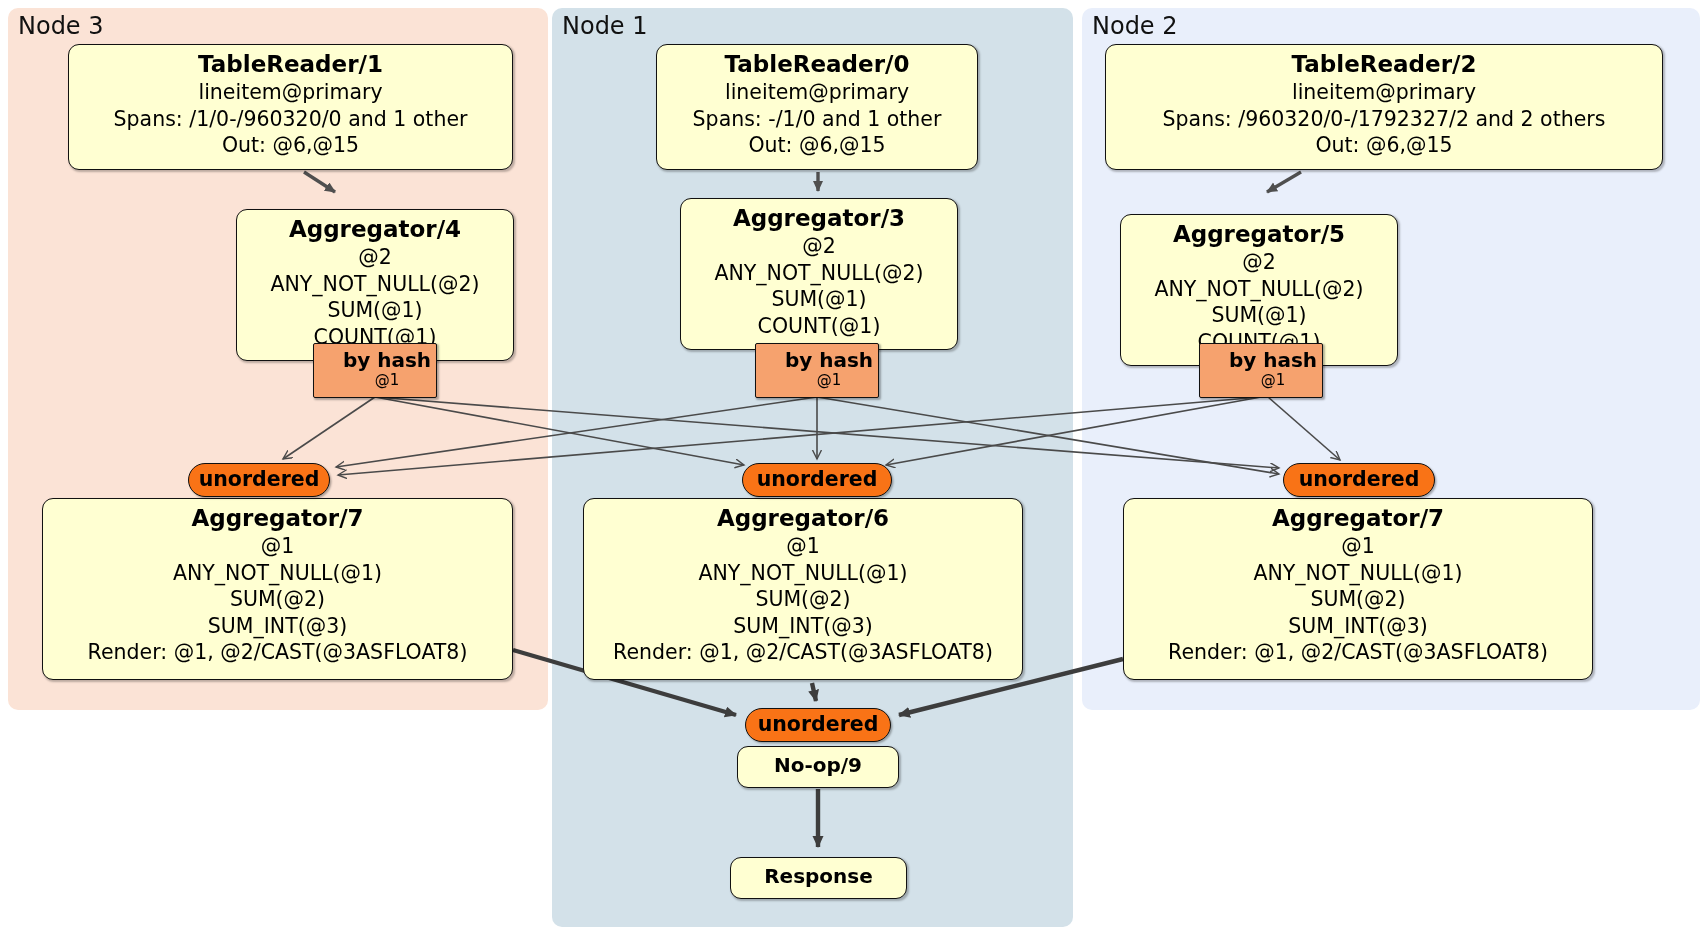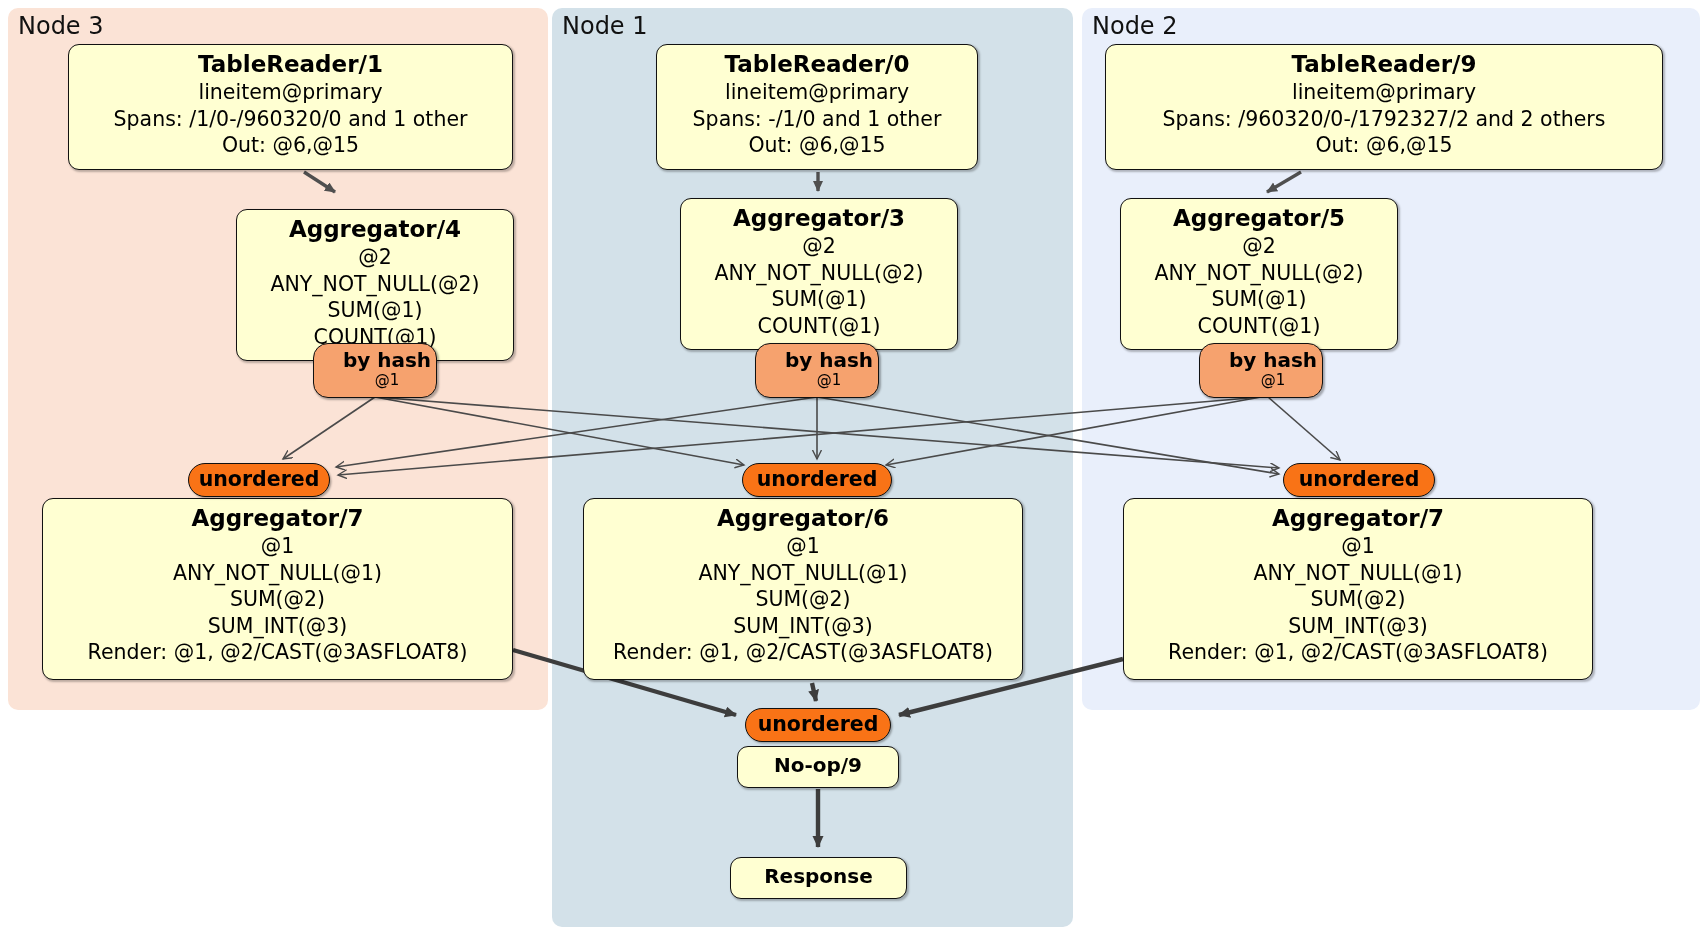--- a/index.html
+++ b/index.html
@@ -14,21 +14,21 @@
 
   svg.edges{position:absolute;left:0;top:0;z-index:2;}
 
   .proc{position:absolute;z-index:3;background:#ffffd2;border:1.6px solid #111;
         border-radius:11px;text-align:center;box-sizing:border-box;
         box-shadow:1.5px 1.5px 2px rgba(0,0,0,0.25);padding-top:5px;}
   .proc .ptitle{font-weight:bold;font-size:23px;line-height:29px;}
   .proc .pline{font-size:20.5px;line-height:26.5px;}
 
   .router{position:absolute;z-index:4;background:#f6a26e;border:1.6px solid #111;
-          border-radius:15px;text-align:center;box-sizing:border-box;
+          border-radius:2px;text-align:center;box-sizing:border-box;
           box-shadow:1.5px 1.5px 2px rgba(0,0,0,0.3);padding-left:24px;}
   .router .rlabel{font-weight:bold;font-size:20px;line-height:24px;margin-top:4px;}
   .router .rkey{font-size:15px;line-height:17px;}
 
   .stream{position:absolute;z-index:4;background:#f97316;border:1.8px solid #111;
           border-radius:17px;text-align:center;box-sizing:border-box;
           font-weight:bold;font-size:20.5px;line-height:31px;
           box-shadow:1.5px 1.5px 2px rgba(0,0,0,0.3);}
 
   .final-box{padding-top:4px;}
@@ -92,41 +92,41 @@
   <div class="pline">Spans: /1/0-/960320/0 and 1 other</div>
   <div class="pline">Out: @6,@15</div>
 </div>
 <div class="proc" style="left:656px;top:44px;width:322px;height:126px;">
   <div class="ptitle">TableReader/0</div>
   <div class="pline">lineitem@primary</div>
   <div class="pline">Spans: -/1/0 and 1 other</div>
   <div class="pline">Out: @6,@15</div>
 </div>
 <div class="proc" style="left:1105px;top:44px;width:558px;height:126px;">
-  <div class="ptitle">TableReader/9</div>
+  <div class="ptitle">TableReader/2</div>
   <div class="pline">lineitem@primary</div>
   <div class="pline">Spans: /960320/0-/1792327/2 and 2 others</div>
   <div class="pline">Out: @6,@15</div>
 </div>
 
 <div class="proc" style="left:236px;top:198px;width:278px;height:152px;margin-top:11px;">
   <div class="ptitle">Aggregator/4</div>
   <div class="pline">@2</div>
   <div class="pline">ANY_NOT_NULL(@2)</div>
   <div class="pline">SUM(@1)</div>
   <div class="pline">COUNT(@1)</div>
 </div>
 <div class="proc" style="left:680px;top:198px;width:278px;height:152px;">
   <div class="ptitle">Aggregator/3</div>
   <div class="pline">@2</div>
   <div class="pline">ANY_NOT_NULL(@2)</div>
   <div class="pline">SUM(@1)</div>
   <div class="pline">COUNT(@1)</div>
 </div>
-<div class="proc" style="left:1120px;top:198px;width:278px;height:152px;">
+<div class="proc" style="left:1120px;top:214px;width:278px;height:152px;">
   <div class="ptitle">Aggregator/5</div>
   <div class="pline">@2</div>
   <div class="pline">ANY_NOT_NULL(@2)</div>
   <div class="pline">SUM(@1)</div>
   <div class="pline">COUNT(@1)</div>
 </div>
 
 <div class="router" style="left:313px;top:343px;width:124px;height:55px;">
   <div class="rlabel">by hash</div>
   <div class="rkey">@1</div>

